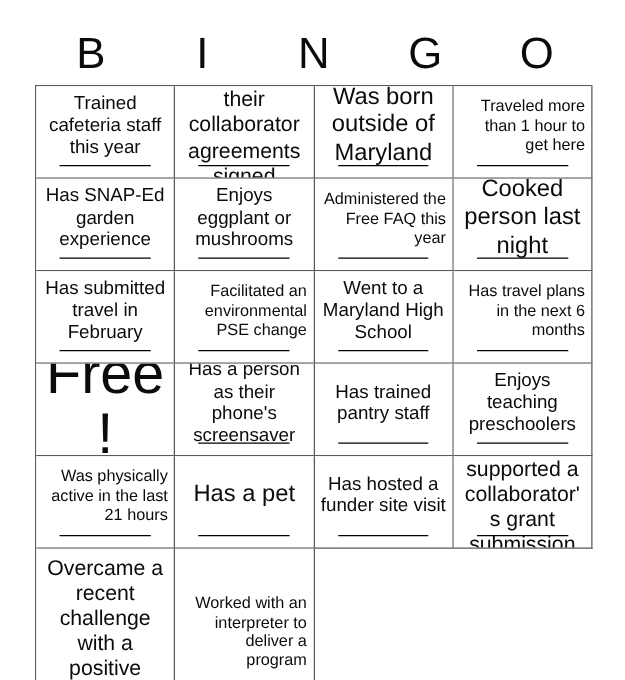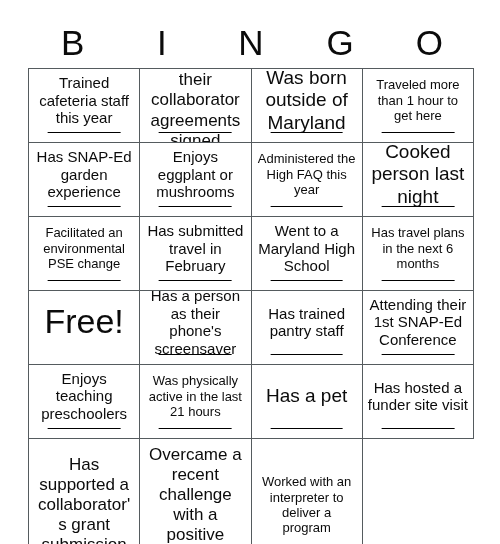--- a/index.html
+++ b/index.html
@@ -77,24 +77,24 @@
 
   .cell-text {
     text-align: center;
     line-height: 1.18;
     width: 100%;
     word-wrap: break-word;
     color: #0b0b0b;
   }
 
   
-  .t-xl  { font-size: 34px; line-height: 1.05; }
+  .t-xl  { font-size: 46px; line-height: 1.05; }
   .t-lg  { font-size: 19px; }
   .t-md  { font-size: 15px; }
-  .t-sm  { font-size: 13px; }
+  .t-sm  { font-size: 13px; text-align: right; }
   .t-xs  { font-size: 17px; }
 
   
   .sig-line {
     position: absolute;
     left: 50%;
     transform: translateX(-50%);
     bottom: 9px;
     width: 66%;
     height: 0;
@@ -133,59 +133,55 @@
       </div>
       <div class="cell">
         <div class="cell-text t-md">Has SNAP-Ed garden experience</div>
         <div class="sig-line"></div>
       </div>
       <div class="cell">
         <div class="cell-text t-md">Enjoys eggplant or mushrooms</div>
         <div class="sig-line"></div>
       </div>
       <div class="cell">
-        <div class="cell-text t-sm">Administered the High FAQ this year</div>
+        <div class="cell-text t-sm">Administered the Free FAQ this year</div>
         <div class="sig-line"></div>
       </div>
       <div class="cell">
         <div class="cell-text t-lg">Cooked person last night</div>
         <div class="sig-line"></div>
       </div>
       <div class="cell">
+        <div class="cell-text t-md">Has submitted travel in February</div>
+        <div class="sig-line"></div>
+      </div>
+      <div class="cell">
         <div class="cell-text t-sm">Facilitated an environmental PSE change</div>
         <div class="sig-line"></div>
       </div>
       <div class="cell">
-        <div class="cell-text t-md">Has submitted travel in February</div>
-        <div class="sig-line"></div>
-      </div>
-      <div class="cell">
         <div class="cell-text t-md">Went to a Maryland High School</div>
         <div class="sig-line"></div>
       </div>
       <div class="cell">
         <div class="cell-text t-sm">Has travel plans in the next 6 months</div>
         <div class="sig-line"></div>
       </div>
       <div class="cell">
         <div class="cell-text t-xl">Free!</div>
       </div>
       <div class="cell">
         <div class="cell-text t-md">Has a person as their phone's screensaver</div>
         <div class="sig-line"></div>
       </div>
       <div class="cell">
         <div class="cell-text t-md">Has trained pantry staff</div>
         <div class="sig-line"></div>
       </div>
       <div class="cell">
-        <div class="cell-text t-md">Attending their 1st SNAP-Ed Conference</div>
-        <div class="sig-line"></div>
-      </div>
-      <div class="cell">
         <div class="cell-text t-md">Enjoys teaching preschoolers</div>
         <div class="sig-line"></div>
       </div>
       <div class="cell">
         <div class="cell-text t-sm">Was physically active in the last 21 hours</div>
         <div class="sig-line"></div>
       </div>
       <div class="cell">
         <div class="cell-text t-lg">Has a pet</div>
         <div class="sig-line"></div>

